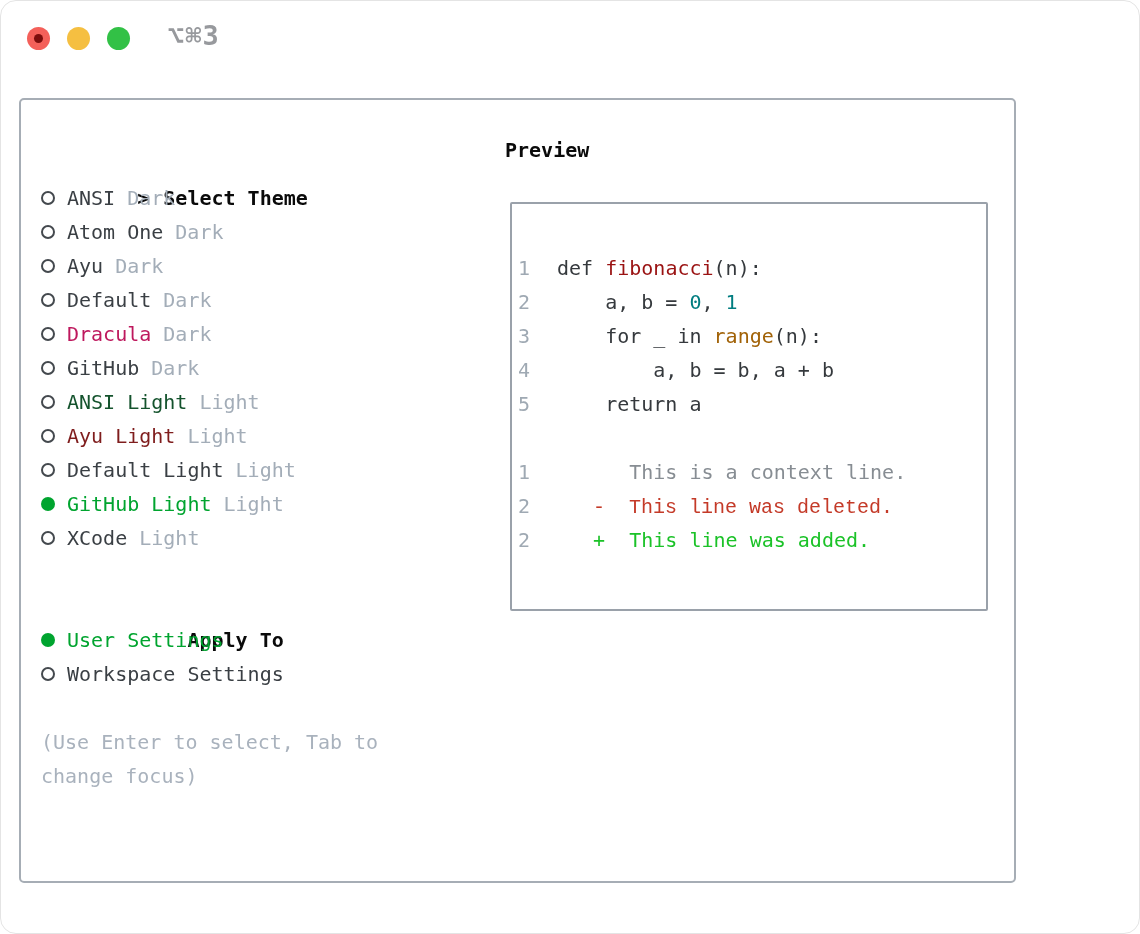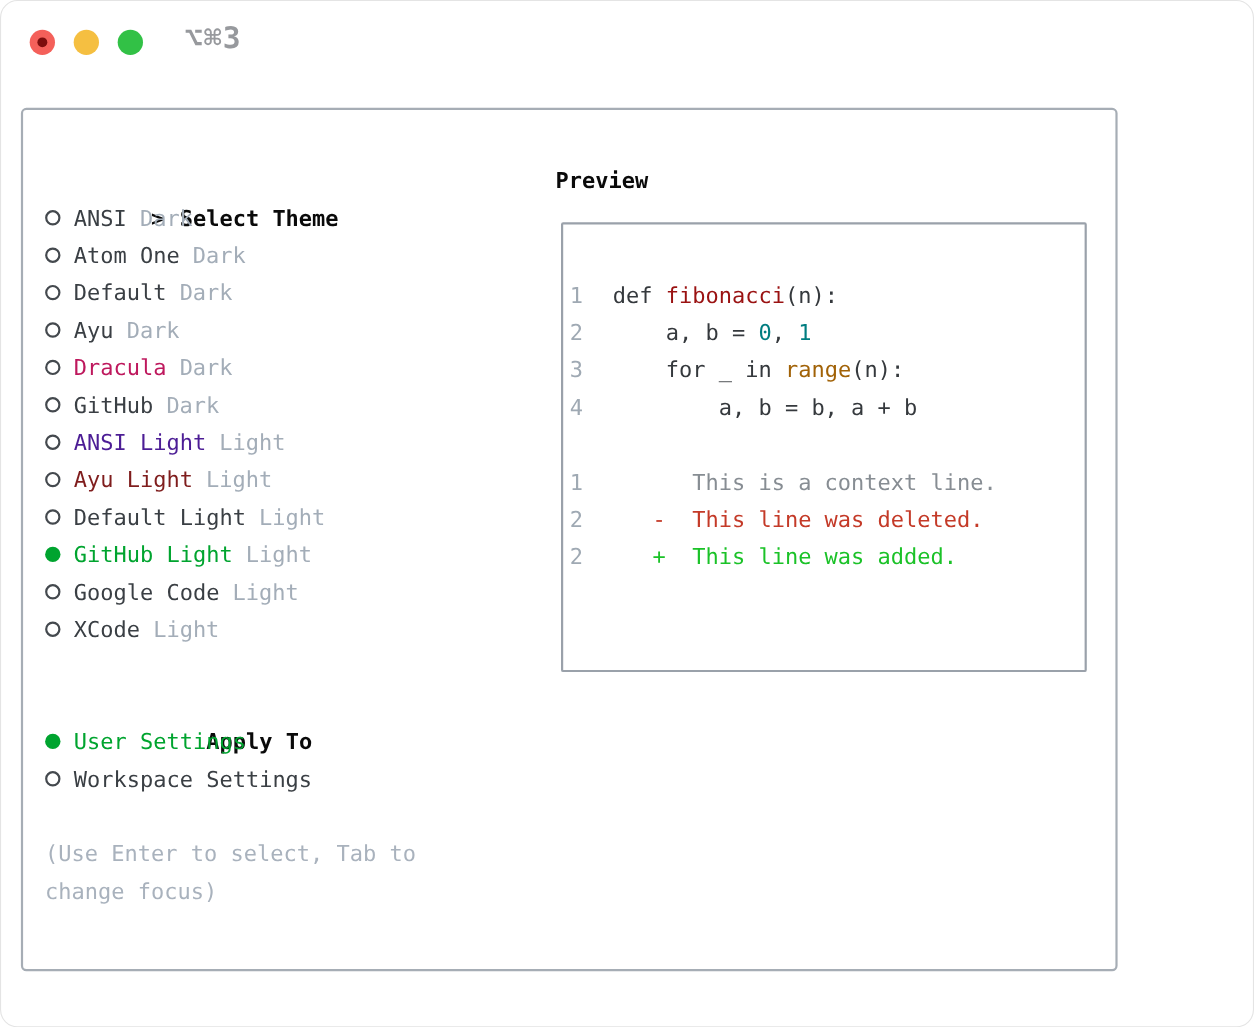--- a/index.html
+++ b/index.html
@@ -55,21 +55,21 @@
   .hdr { font-weight: bold; color: #0a0a0a; }
   .item-tag { margin-left: 12px; }
   .apply-section { margin-top: 34px; }
   .help {
     margin-top: 34px; width: 412px;
     font-size: 20px; line-height: 34px;
   }
 
   
   .preview-title {
-    position: absolute; left: 484px; top: 47px;
+    position: absolute; left: 484px; top: 33px;
     height: 34px; line-height: 34px;
     font-size: 20px; font-weight: bold; color: #0a0a0a;
   }
   .preview-box {
     position: absolute; left: 489px; top: 102px;
     width: 478px; height: 409px;
     border: 2px solid #9aa1aa; border-radius: 2px;
     padding: 47px 0 0 6px;
     overflow: hidden; background: #ffffff;
   }
@@ -92,29 +92,28 @@
   <div class="panel">
 
     <div class="left-col">
       <div class="row">
         <span class="marker prompt">&gt;</span><span class="hdr">Select Theme</span>
       </div>
 
       <div id="theme-list">
           <div class="row"><span class="marker"><span class="radio"></span></span><span style="color: rgb(58, 63, 68);">ANSI</span><span class="item-tag" style="color: rgb(163, 173, 184);">Dark</span></div>
           <div class="row"><span class="marker"><span class="radio"></span></span><span style="color: rgb(58, 63, 68);">Atom One</span><span class="item-tag" style="color: rgb(163, 173, 184);">Dark</span></div>
+          <div class="row"><span class="marker"><span class="radio"></span></span><span style="color: rgb(58, 63, 68);">Ayu</span><span class="item-tag" style="color: rgb(163, 173, 184);">Dark</span></div>
           <div class="row"><span class="marker"><span class="radio"></span></span><span style="color: rgb(58, 63, 68);">Default</span><span class="item-tag" style="color: rgb(163, 173, 184);">Dark</span></div>
-          <div class="row"><span class="marker"><span class="radio"></span></span><span style="color: rgb(58, 63, 68);">Ayu</span><span class="item-tag" style="color: rgb(163, 173, 184);">Dark</span></div>
           <div class="row"><span class="marker"><span class="radio"></span></span><span style="color: #be185d;">Dracula</span><span class="item-tag" style="color: rgb(163, 173, 184);">Dark</span></div>
           <div class="row"><span class="marker"><span class="radio"></span></span><span style="color: rgb(58, 63, 68);">GitHub</span><span class="item-tag" style="color: rgb(163, 173, 184);">Dark</span></div>
-          <div class="row"><span class="marker"><span class="radio"></span></span><span style="color: #4c1d95;">ANSI Light</span><span class="item-tag" style="color: rgb(163, 173, 184);">Light</span></div>
+          <div class="row"><span class="marker"><span class="radio"></span></span><span style="color: #14532d;">ANSI Light</span><span class="item-tag" style="color: rgb(163, 173, 184);">Light</span></div>
           <div class="row"><span class="marker"><span class="radio"></span></span><span style="color: #7f1d1d;">Ayu Light</span><span class="item-tag" style="color: rgb(163, 173, 184);">Light</span></div>
           <div class="row"><span class="marker"><span class="radio"></span></span><span style="color: rgb(58, 63, 68);">Default Light</span><span class="item-tag" style="color: rgb(163, 173, 184);">Light</span></div>
           <div class="row"><span class="marker"><span class="radio filled" style="background: rgb(0, 164, 47);"></span></span><span style="color: rgb(0, 164, 47);">GitHub Light</span><span class="item-tag" style="color: rgb(163, 173, 184);">Light</span></div>
-          <div class="row"><span class="marker"><span class="radio"></span></span><span style="color: rgb(58, 63, 68);">Google Code</span><span class="item-tag" style="color: rgb(163, 173, 184);">Light</span></div>
           <div class="row"><span class="marker"><span class="radio"></span></span><span style="color: rgb(58, 63, 68);">XCode</span><span class="item-tag" style="color: rgb(163, 173, 184);">Light</span></div>
         </div>
 
       <div class="apply-section">
         <div class="row">
           <span class="marker"></span><span class="hdr">Apply To</span>
         </div>
         <div id="apply-list">
             <div class="row"><span class="marker"><span class="radio filled" style="background: rgb(0, 164, 47);"></span></span><span style="color: rgb(0, 164, 47);">User Settings</span></div>
             <div class="row"><span class="marker"><span class="radio"></span></span><span style="color: rgb(58, 63, 68);">Workspace Settings</span></div>
@@ -124,19 +123,20 @@
       <div class="help" style="color: rgb(169, 178, 189);">(Use Enter to select, Tab to change focus)</div>
     </div>
 
     <div class="preview-title">Preview</div>
 
     <div class="preview-box" id="preview-box">
         <div class="pline"><span class="lnum" style="color: rgb(159, 169, 179);">1</span><span style="color: rgb(53, 57, 61);">def </span><span style="color: rgb(154, 18, 18);">fibonacci</span><span style="color: rgb(53, 57, 61);">(n):</span></div>
         <div class="pline"><span class="lnum" style="color: rgb(159, 169, 179);">2</span><span style="color: rgb(53, 57, 61);">    a, b = </span><span style="color: rgb(0, 125, 128);">0</span><span style="color: rgb(53, 57, 61);">, </span><span style="color: rgb(0, 125, 128);">1</span></div>
         <div class="pline"><span class="lnum" style="color: rgb(159, 169, 179);">3</span><span style="color: rgb(53, 57, 61);">    for _ in </span><span style="color: #a16207;">range</span><span style="color: rgb(53, 57, 61);">(n):</span></div>
         <div class="pline"><span class="lnum" style="color: rgb(159, 169, 179);">4</span><span style="color: rgb(53, 57, 61);">        a, b = b, a + b</span></div>
+        <div class="pline"><span class="lnum" style="color: rgb(159, 169, 179);">5</span><span style="color: rgb(53, 57, 61);">    return a</span></div>
         <div class="pline diff-gap"><span class="lnum" style="color: rgb(159, 169, 179);">1</span><span style="color: rgb(135, 141, 147);">      This is a context line.</span></div>
-        <div class="pline"><span class="lnum" style="color: rgb(159, 169, 179);">2</span><span style="color: rgb(196, 58, 40);">   -  This line was deleted.</span></div>
+        <div class="pline"><span class="lnum" style="color: rgb(159, 169, 179);">2</span><span style="color: rgb(196, 58, 40); font-family: Liberation Mono, monospace;">   -  This line was deleted.</span></div>
         <div class="pline"><span class="lnum" style="color: rgb(159, 169, 179);">2</span><span style="color: rgb(27, 194, 40);">   +  This line was added.</span></div>
       </div>
 
   </div>
 </div>
 
 </body></html>

